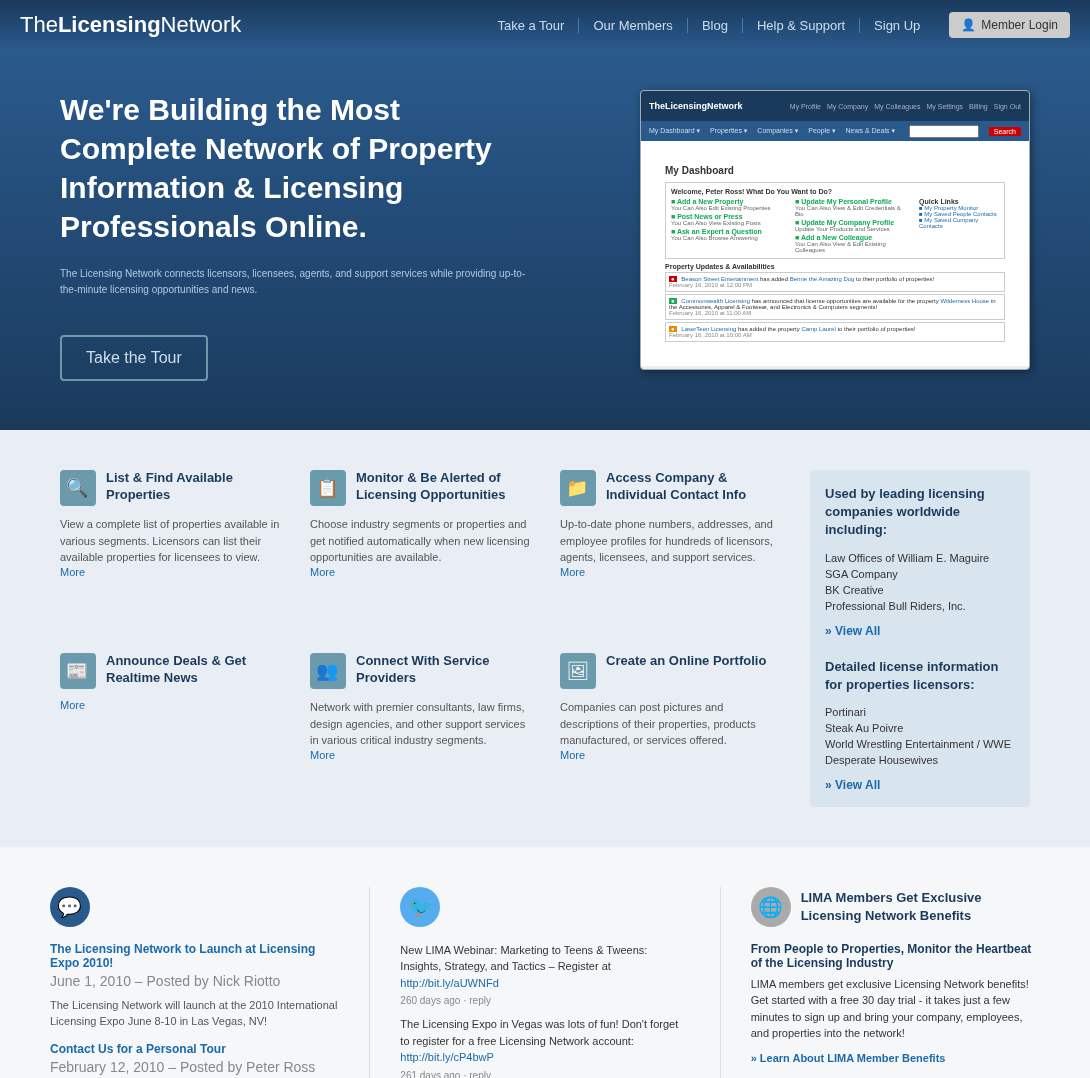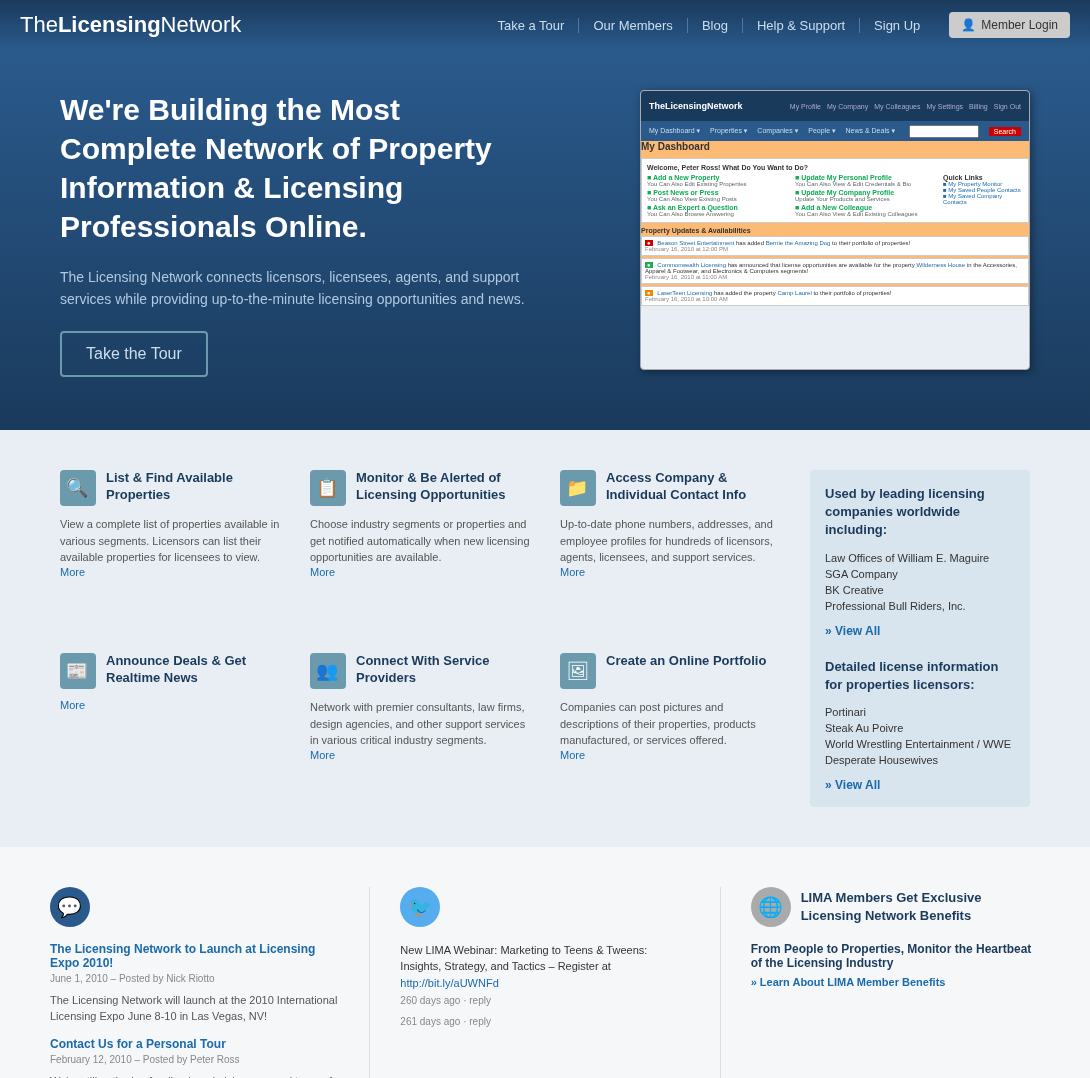--- a/index.html
+++ b/index.html
@@ -60,23 +60,23 @@
     #hero-text { max-width: 480px; }
     #hero-title {
       color: #fff;
       font-size: 30px;
       font-weight: bold;
       line-height: 1.3;
       margin-bottom: 20px;
     }
     #hero-desc {
       color: #b0c8e0;
-      font-size: 14px;
+      font-size: 10px;
       line-height: 1.6;
-      margin-bottom: 20px;
+      margin-bottom: 37px;
     }
     #hero-buttons { display: flex; gap: 15px; }
     #join-btn {
       background: #2a5a8c;
       color: #fff;
       border: none;
       padding: 14px 28px;
       font-size: 16px;
       font-weight: bold;
       border-radius: 4px;
@@ -112,21 +112,21 @@
     .screenshot-nav { color: #aac; font-size: 7px; display: flex; gap: 6px; }
     .screenshot-subnav {
       background: #2a5a8c;
       height: 20px;
       display: flex;
       align-items: center;
       padding: 0 8px;
       gap: 10px;
     }
     .screenshot-subnav span { color: #cde; font-size: 7px; }
-    .screenshot-body { background: #fdba74; padding: 0; }
+    .screenshot-body { background: #ffffff; padding: 24px; }
     .screenshot-title { font-size: 10px; font-weight: bold; color: #333; margin-bottom: 6px; }
 
     
     #features {
       background: #e8eef4;
       padding: 40px 60px;
     }
     .features-grid {
       display: grid;
       grid-template-columns: 1fr 1fr 1fr 1fr;
@@ -183,21 +183,21 @@
       justify-content: center;
       font-size: 20px;
       flex-shrink: 0;
     }
     .content-icon.blue { background: #2a5a8c; color: #fff; }
     .content-icon.twitter { background: #55acee; color: #fff; }
     .content-icon.lima { background: #aaa; color: #fff; }
     .content-col-title { font-size: 13px; font-weight: bold; color: #1a3a5c; line-height: 1.4; }
 
     .blog-link { color: #1a6aac; font-size: 12px; font-weight: bold; text-decoration: none; display: block; margin-bottom: 3px; }
-    .blog-meta { font-size: 10px; color: #888; margin-bottom: 8px; }
+    .blog-meta { font-size: 14px; color: #888; margin-bottom: 8px; }
     .blog-text { font-size: 11px; color: #555; line-height: 1.5; margin-bottom: 12px; }
 
     .tweet-text { font-size: 11px; color: #333; line-height: 1.5; margin-bottom: 4px; }
     .tweet-link { color: #1a6aac; }
     .tweet-meta { font-size: 10px; color: #888; margin-bottom: 10px; }
 
     .lima-text { font-size: 11px; color: #333; line-height: 1.5; margin-bottom: 10px; }
     .lima-link { color: #1a6aac; font-size: 11px; font-weight: bold; text-decoration: none; display: block; margin-bottom: 15px; }
   </style>
 </head>
@@ -393,27 +393,32 @@
       <div class="content-icon twitter">🐦</div>
     </div>
     <div>
       <div class="tweet-text">
         <span>New LIMA Webinar: Marketing to Teens &amp; Tweens: Insights, Strategy, and Tactics – Register at</span>
         <a class="tweet-link">http://bit.ly/aUWNFd</a>
       </div>
       <div class="tweet-meta">260 days ago · reply</div>
     </div>
     <div>
+      <div class="tweet-text">
+        <span>The Licensing Expo in Vegas was lots of fun! Don't forget to register for a free Licensing Network account:</span>
+        <a class="tweet-link">http://bit.ly/cP4bwP</a>
+      </div>
       <div class="tweet-meta">261 days ago · reply</div>
     </div>
 
   </div>
 
   <div class="content-col">
     <div class="content-col-header">
       <div class="content-icon lima">🌐</div>
       <div class="content-col-title">LIMA Members Get Exclusive Licensing Network Benefits</div>
     </div>
     <div style="font-size:12px;font-weight:bold;color:#1a3a5c;margin-bottom:6px;">From People to Properties, Monitor the Heartbeat of the Licensing Industry</div>
+    <div class="lima-text">LIMA members get exclusive Licensing Network benefits! Get started with a free 30 day trial - it takes just a few minutes to sign up and bring your company, employees, and properties into the network!</div>
     <a class="lima-link">» Learn About LIMA Member Benefits</a>
 
   </div>
 </div>
 
 </body></html>

